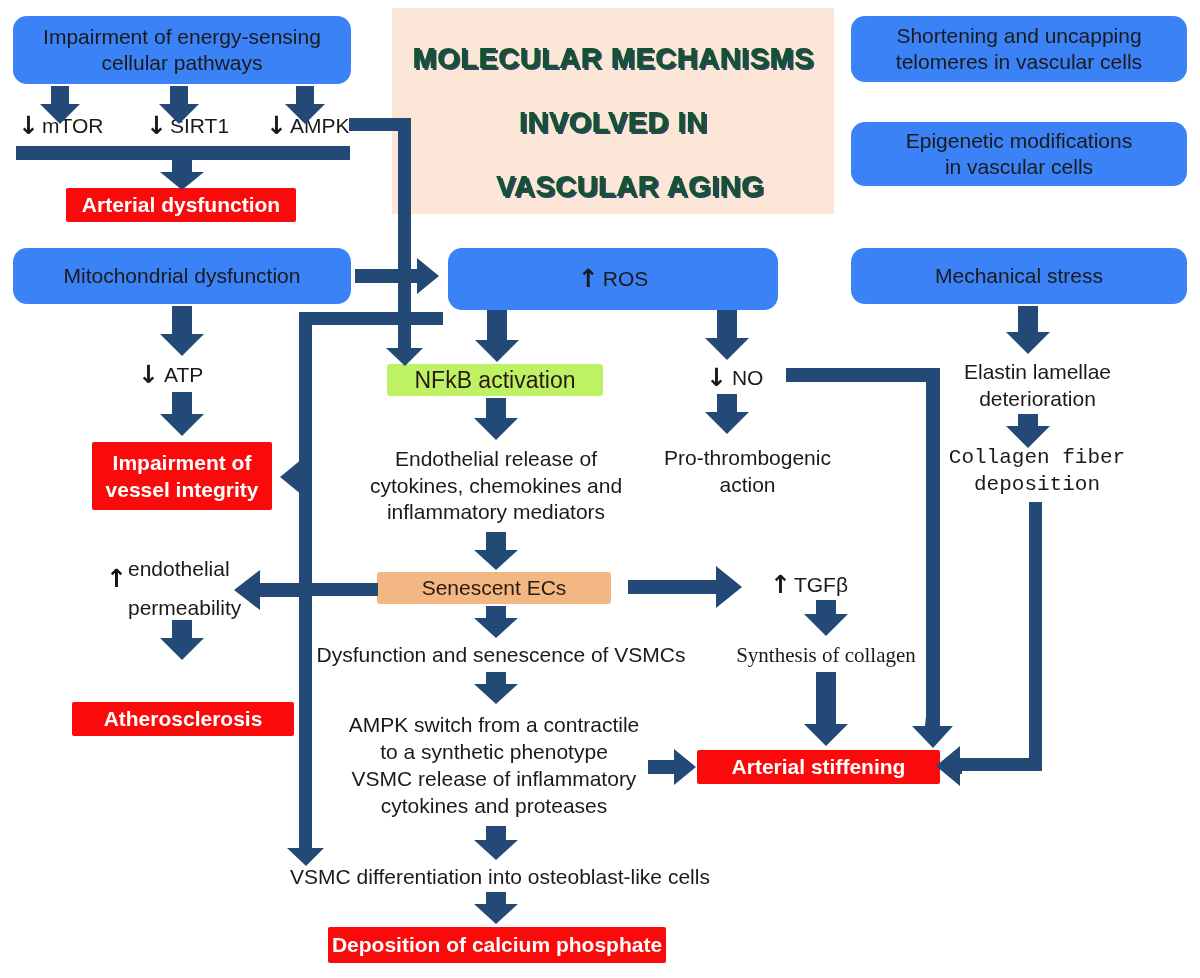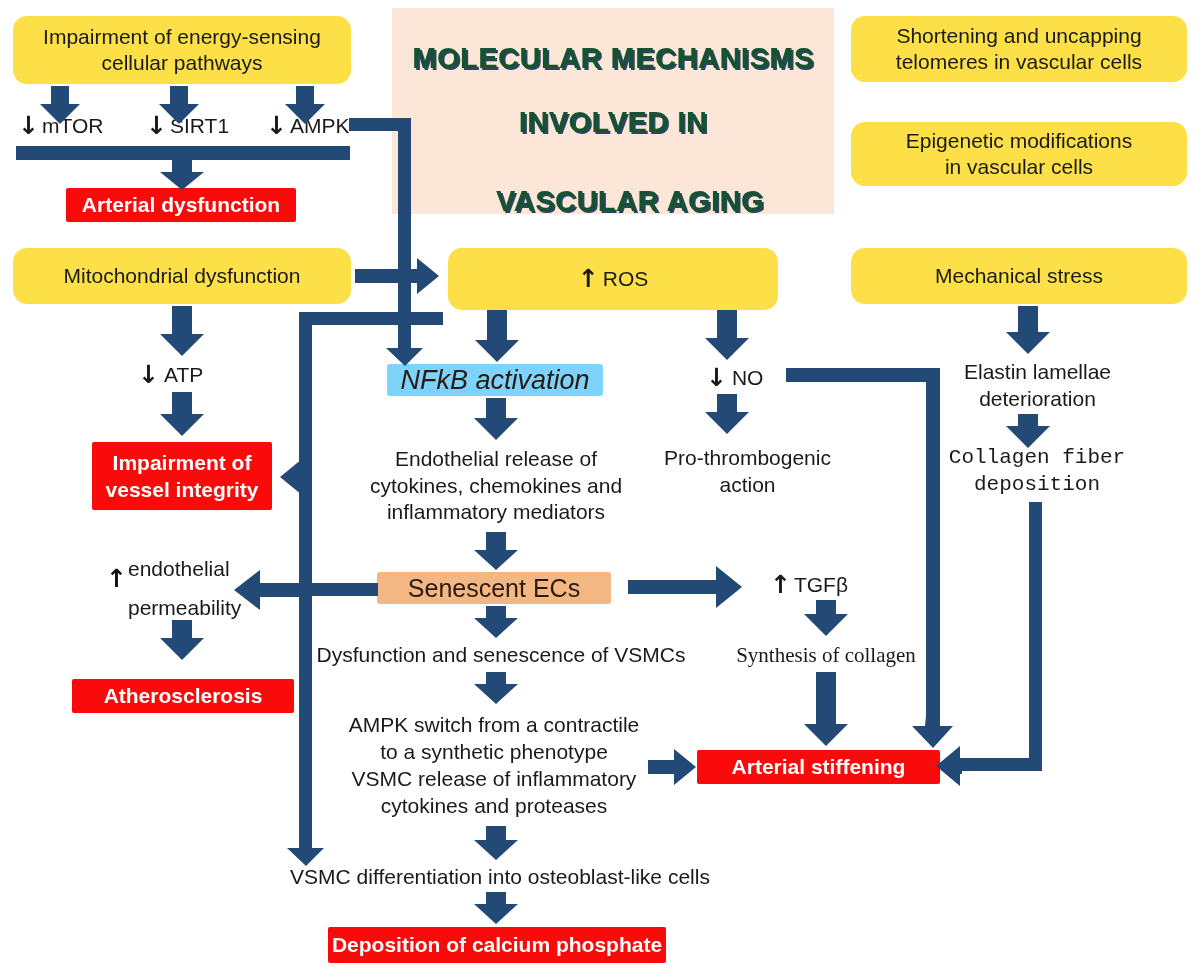--- a/index.html
+++ b/index.html
@@ -2,23 +2,23 @@
 <html><head>
 <meta charset="utf-8">
 <style>
   html,body{margin:0;padding:0;background:#ffffff;}
   body{font-family:"Liberation Sans","DejaVu Sans",sans-serif;}
   #stage{position:relative;width:1200px;height:978px;background:#fff;overflow:hidden;}
 
   .node{position:absolute;box-sizing:border-box;display:flex;align-items:center;justify-content:center;text-align:center;}
 
   
-  .peach{background:#fde047;border-radius:14px;color:#1a1a1a;font-size:21px;line-height:1.25;text-align:right;}
-  .peach-sq{background:#7dd3fc;border-radius:3px;color:#2b1a10;font-size:27px;font-style:italic;}
-  .peach-sq2{background:#F3B783;border-radius:3px;color:#2b1a10;font-size:25px;}
+  .peach{background:#3b82f6;border-radius:14px;color:#1a1a1a;font-size:21px;line-height:1.25;text-align:right;}
+  .peach-sq{background:#bef264;border-radius:3px;color:#2b1a10;font-size:23px;}
+  .peach-sq2{background:#F3B783;border-radius:3px;color:#2b1a10;font-size:21px;}
 
   
   .red{background:#FA0A0A;color:#ffffff;font-weight:bold;font-size:21px;line-height:1.3;border-radius:2px;}
 
   
   .plain{color:#1a1a1a;font-size:21px;line-height:1.28;}
 
   
   .titlepanel{position:absolute;background:#FBE6D7;}
   .titletext{position:absolute;width:100%;text-align:center;font-weight:bold;font-size:29px;letter-spacing:.5px;
@@ -30,21 +30,21 @@
   .up-g, .dn-g{font-family:"DejaVu Sans",sans-serif;font-weight:bold;}
 </style>
 </head>
 <body>
 
 <div id="stage">
 
   <div class="titlepanel" style="left:392px;top:8px;width:442px;height:206px;"></div>
   <div class="titletext" style="left:392px;top:42px;width:442px;">MOLECULAR MECHANISMS</div>
   <div class="titletext" style="left:392px;top:106px;width:442px;">INVOLVED IN</div>
-  <div class="titletext" style="left:392px;top:185px;width:476px;">VASCULAR AGING</div>
+  <div class="titletext" style="left:392px;top:170px;width:476px;">VASCULAR AGING</div>
 
   <div class="node peach" style="left:13px;top:16px;width:338px;height:68px;flex-direction:column;">
     <span>Impairment of energy-sensing</span>
     <span>cellular pathways</span>
   </div>
 
   <div class="node plain" style="left:18px;top:111px;width:104px;height:30px;justify-content:flex-start;">
     <span class="dn-g" style="font-size:25px;margin-right:3px;">↓</span>
     <span>mTOR</span>
   </div>
@@ -134,21 +134,21 @@
 
   <div class="node peach-sq2" style="left:377px;top:572px;width:234px;height:32px;">
     <span>Senescent ECs</span>
   </div>
 
   <div class="node plain" style="left:770px;top:570px;width:110px;height:30px;justify-content:flex-start;">
     <span class="up-g" style="font-size:25px;margin-right:3px;">↑</span>
     <span>TGFβ</span>
   </div>
 
-  <div class="node red" style="left:72px;top:679px;width:222px;height:34px;">
+  <div class="node red" style="left:72px;top:702px;width:222px;height:34px;">
     <span>Atherosclerosis</span>
   </div>
 
   <div class="node plain" style="left:308px;top:640px;width:386px;height:30px;">
     <span>Dysfunction and senescence of VSMCs</span>
   </div>
 
   <div class="node plain" style="left:718px;top:640px;width:216px;height:30px;font-family:Liberation Serif, serif;">
     <span>Synthesis of collagen</span>
   </div>

